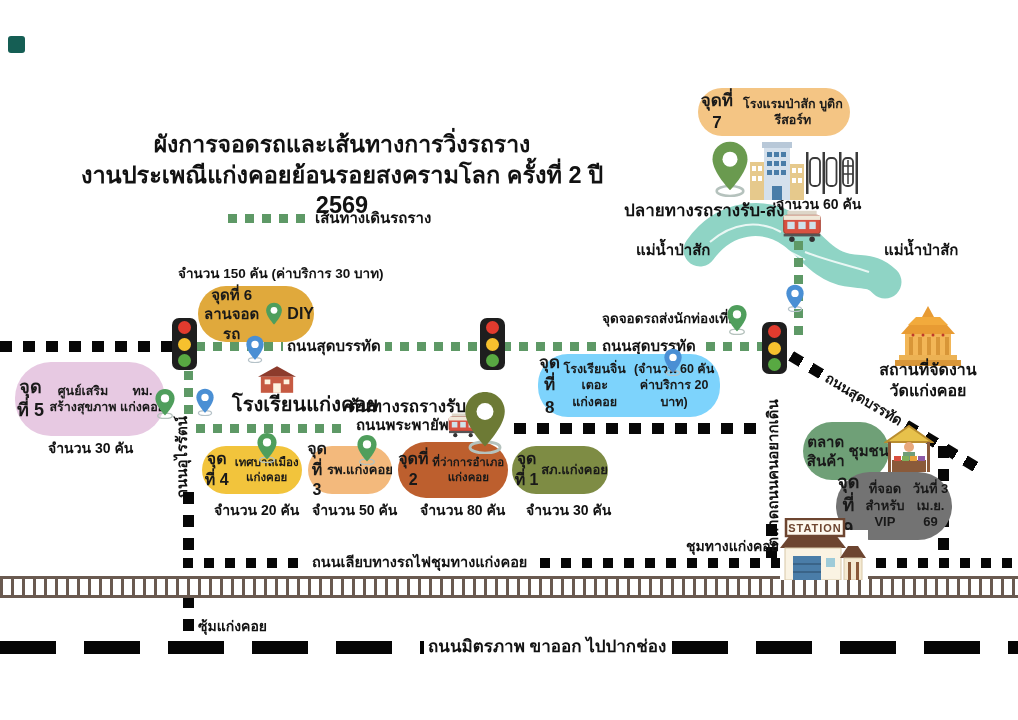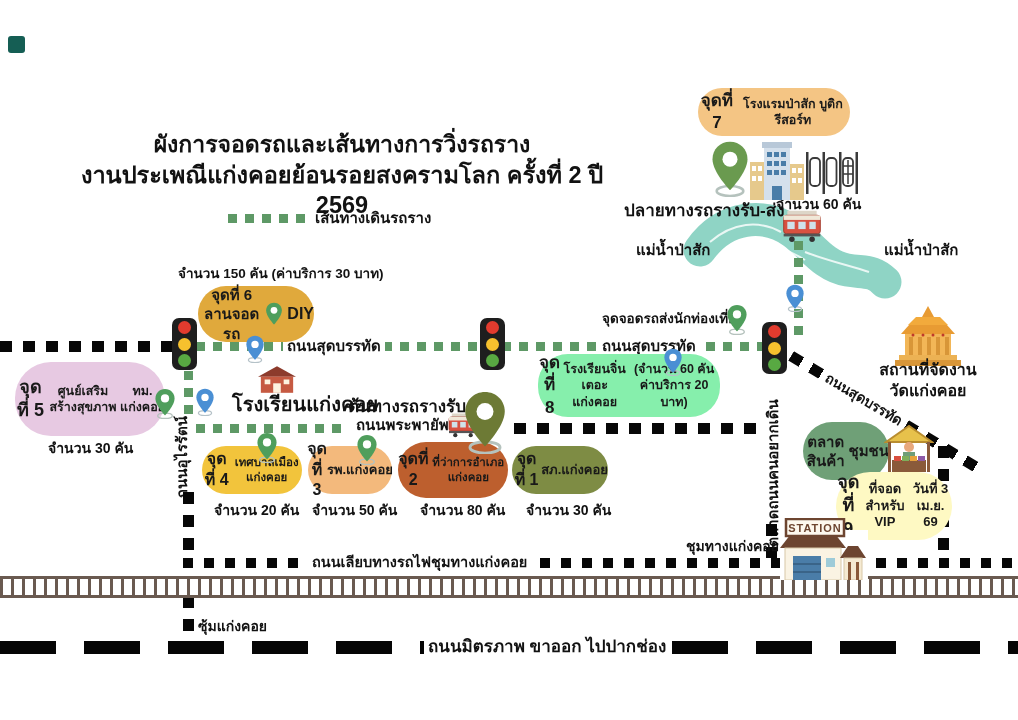--- a/index.html
+++ b/index.html
@@ -125,21 +125,21 @@
   </div>
   <div class="abs lbl" style="left:178px;top:266px;font-size:13.5px;">จำนวน 150 คัน (ค่าบริการ 30 บาท)</div>
 
   <div class="abs bubble" style="left:15px;top:362px;width:150px;height:74px;background:#E7C9E2;border-radius:36px;">
     <div style="font-size:18px;">จุดที่ 5</div>
     <div class="t2">ศูนย์เสริมสร้างสุขภาพ</div>
     <div class="t2">ทม. แก่งคอย</div>
   </div>
   <div class="abs lbl" style="left:48px;top:440px;font-size:14px;">จำนวน 30 คัน</div>
 
-  <div class="abs bubble" style="left:538px;top:354px;width:182px;height:63px;background:#86efac;border-radius:30px;">
+  <div class="abs bubble" style="left:538px;top:354px;width:182px;height:63px;background:#7dd3fc;border-radius:30px;">
     <div class="t1">จุดที่ 8</div>
     <div class="t2">โรงเรียนจิ่นเตอะแก่งคอย</div>
     <div class="t2">(จำนวน 60 คัน ค่าบริการ 20 บาท)</div>
   </div>
   <div class="abs lbl" style="left:602px;top:311px;font-size:13.5px;">จุดจอดรถส่งนักท่องเที่ยว</div>
 
   <div class="abs bubble" style="left:202px;top:446px;width:100px;height:48px;background:#F2C43C;border-radius:24px;">
     <div style="font-size:16px;">จุดที่ 4</div>
     <div style="font-size:11.5px;">เทศบาลเมืองแก่งคอย</div>
   </div>
@@ -161,21 +161,21 @@
     <div style="font-size:16px;">จุดที่ 1</div>
     <div style="font-size:13px;">สภ.แก่งคอย</div>
   </div>
   <div class="abs lbl" style="left:526px;top:502px;font-size:14px;">จำนวน 30 คัน</div>
 
   <div class="abs bubble" style="left:803px;top:422px;width:86px;height:58px;background:#6FA077;border-radius:29px;">
     <div style="font-size:15px;">ตลาดสินค้า</div>
     <div style="font-size:15px;">ชุมชน</div>
   </div>
 
-  <div class="abs bubble" style="left:836px;top:472px;width:116px;height:68px;background:#fef9c3;border-radius:34px;">
+  <div class="abs bubble" style="left:836px;top:472px;width:116px;height:68px;background:#737373;border-radius:34px;">
     <div style="font-size:18px;">จุดที่ 9</div>
     <div style="font-size:13px;">ที่จอดสำหรับ VIP</div>
     <div style="font-size:13px;">วันที่ 3 เม.ย. 69</div>
   </div>
 
   <svg class="abs" style="left:258px;top:366px;" width="38" height="27" viewBox="0 0 40 28">
     <polygon points="0,11 40,11 20,0" fill="#8d3b2c"></polygon>
     <rect x="3" y="11" width="34" height="17" fill="#c65a42"></rect>
     <rect x="16" y="18" width="8" height="10" fill="#fdf3e0"></rect>
     <rect x="7" y="14" width="6" height="5" fill="#fdf3e0"></rect>

